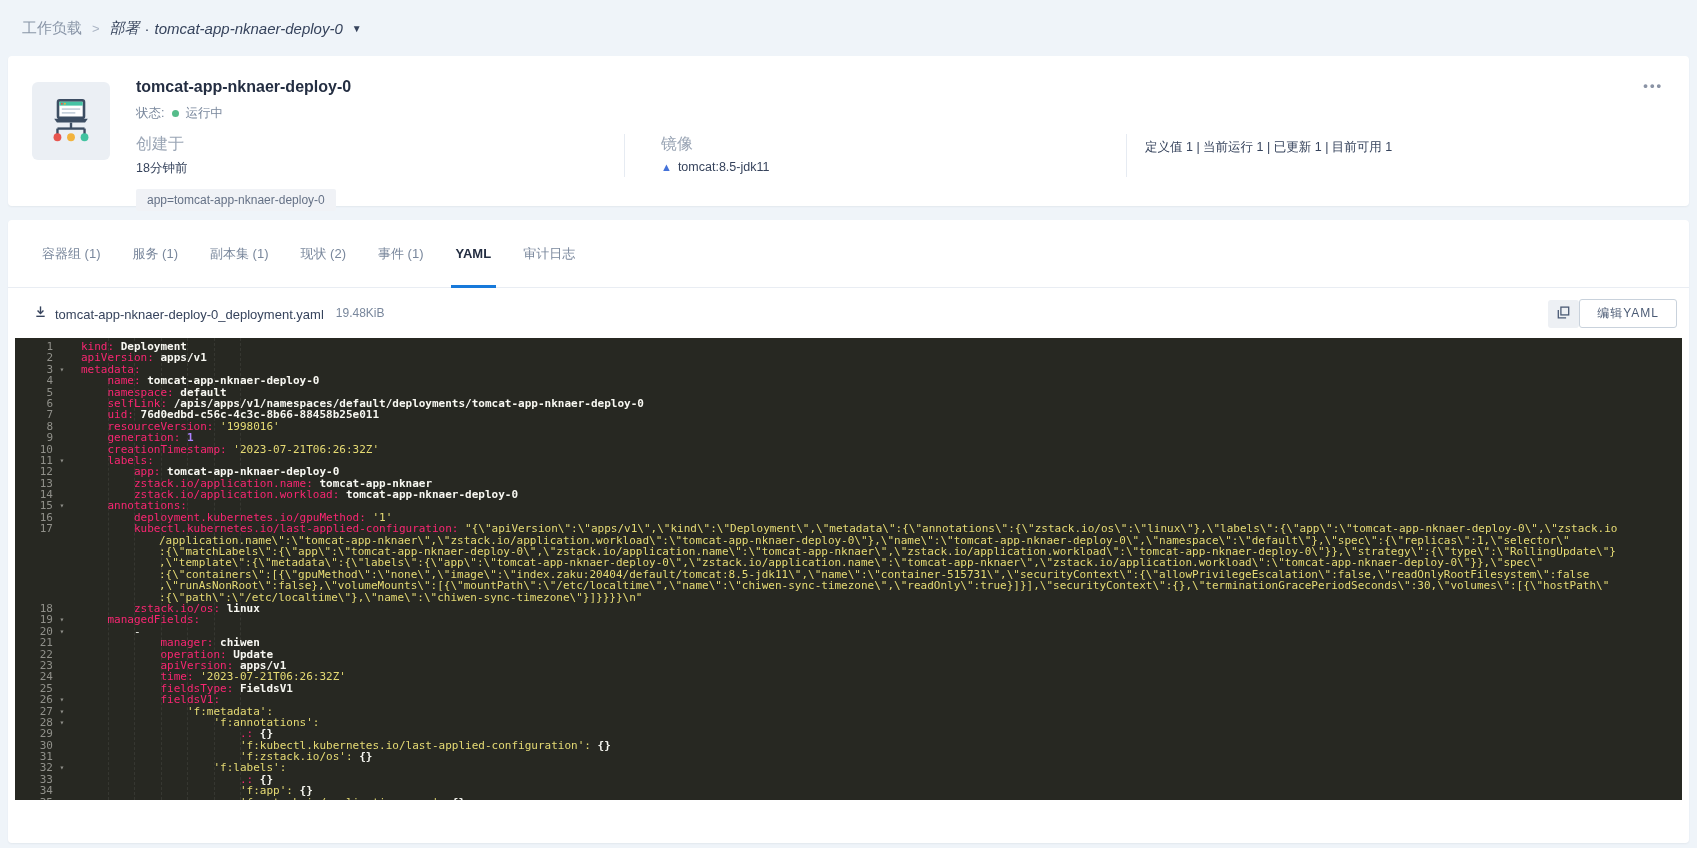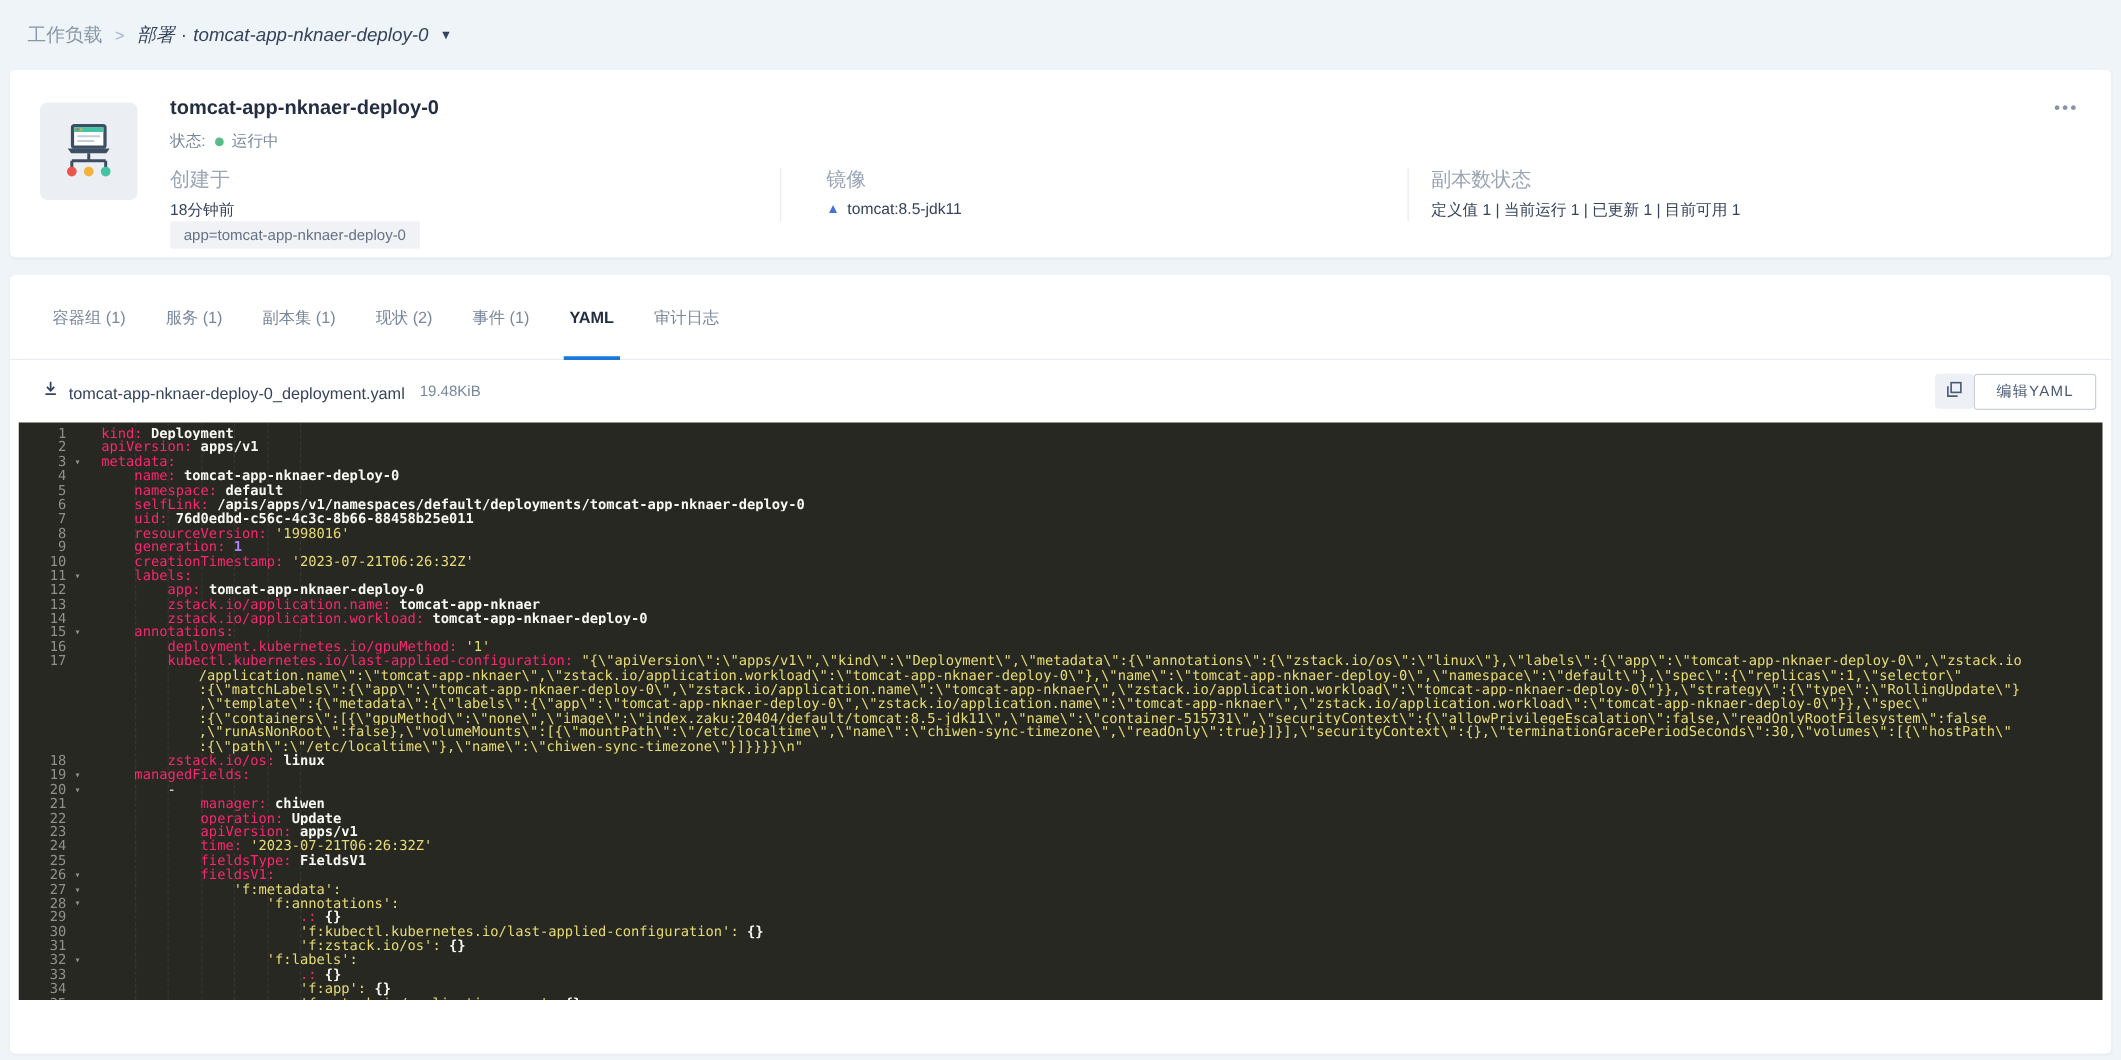--- a/index.html
+++ b/index.html
@@ -27,38 +27,38 @@
   .hdr-status { margin-top:9px; font-size:12.5px; color:#79879c; display:flex; align-items:center; }
   .status-dot { width:7px; height:7px; border-radius:50%; background:#55bc8a; display:inline-block; margin:0 6px 0 8px; }
   .info-row { display:flex; margin-top:12px; }
   .info-col { display:flex; flex-direction:column; }
   .info-col.a { width:488px; }
   .info-col.b { width:502px; border-left:1px solid #e6ebf2; padding-left:36px; }
   .info-col.c { flex:1; border-left:1px solid #e6ebf2; padding-left:18px; }
   .info-label { font-size:16px; color:#9aa5b5; }
   .info-value { font-size:12.5px; color:#36435c; margin-top:5px; display:flex; align-items:center; }
   .img-tri { color:#4472d9; font-size:11px; margin-right:6px; }
-  .badge { display:inline-block; margin-top:0; background:#f0f2f6; color:#657186;
+  .badge { display:inline-block; margin-top:12px; background:#f0f2f6; color:#657186;
            font-size:12px; padding:4px 11px; border-radius:2px; }
   .more-btn { position:absolute; right:26px; top:22px; color:#8a93a5; font-size:13px;
               letter-spacing:2px; font-weight:700; cursor:pointer; }
   
   .content-card { margin-top:14px; height:623px; display:flex; flex-direction:column; }
   .tabs { height:68px; display:flex; align-items:stretch; padding:0 34px; gap:32px;
           border-bottom:1px solid #e9edf3; flex:none; }
   .tab { display:flex; align-items:center; font-size:13px; color:#79879c; position:relative; cursor:pointer; }
   .tab.active { color:#242e42; font-weight:700; }
   .tab.active::after { content:""; position:absolute; left:-5px; right:-5px; bottom:-1px;
                        height:3px; background:#1779da; }
   
   .filebar { height:50px; display:flex; align-items:center; padding:0 12px 0 26px; flex:none; }
   .file-link { display:flex; align-items:flex-end; cursor:pointer; }
   .file-name { font-size:13px; color:#36435c; margin-left:8px; }
   .file-size { font-size:12px; color:#79879c; margin-left:12px; }
-  .filebar-right { margin-left:auto; display:flex; align-items:flex-start; }
+  .filebar-right { margin-left:auto; display:flex; align-items:flex-end; }
   .copy-btn { width:31px; height:28px; background:#edf0f4; border-radius:3px;
               display:flex; align-items:center; justify-content:center; cursor:pointer; border:none; }
   .edit-btn { height:29px; background:#fff; border:1px solid #c9d2dc; border-radius:3px;
               font-size:12px; color:#4a5a74; padding:0 17px; cursor:pointer;
               font-family:"Liberation Sans","DejaVu Sans",sans-serif; letter-spacing:1px; }
   
   .editor { margin:0 7px; height:462px; background:#272822; overflow:hidden;
             position:relative; padding-top:3px; }
   .guides { position:absolute; top:0; bottom:0; left:0; right:0; pointer-events:none; }
   .guide { position:absolute; top:0; bottom:0; border-left:1px dashed rgba(255,255,255,.07); }
@@ -120,21 +120,20 @@
         <span class="info-value">18分钟前</span>
       </div>
       <div class="info-col b">
         <span class="info-label">镜像</span>
         <span class="info-value">
           <span class="img-tri">▲</span>
           <span>tomcat:8.5-jdk11</span>
         </span>
       </div>
       <div class="info-col c">
-        <span class="info-label">副本数状态</span>
         <span class="info-value">定义值 1 |  当前运行 1 |  已更新 1 |  目前可用 1</span>
       </div>
     </div>
     <span class="badge">app=tomcat-app-nknaer-deploy-0</span>
   </div>
   <div class="more-btn">•••</div>
 </div>
 
 <div class="card content-card">
   <div class="tabs">

